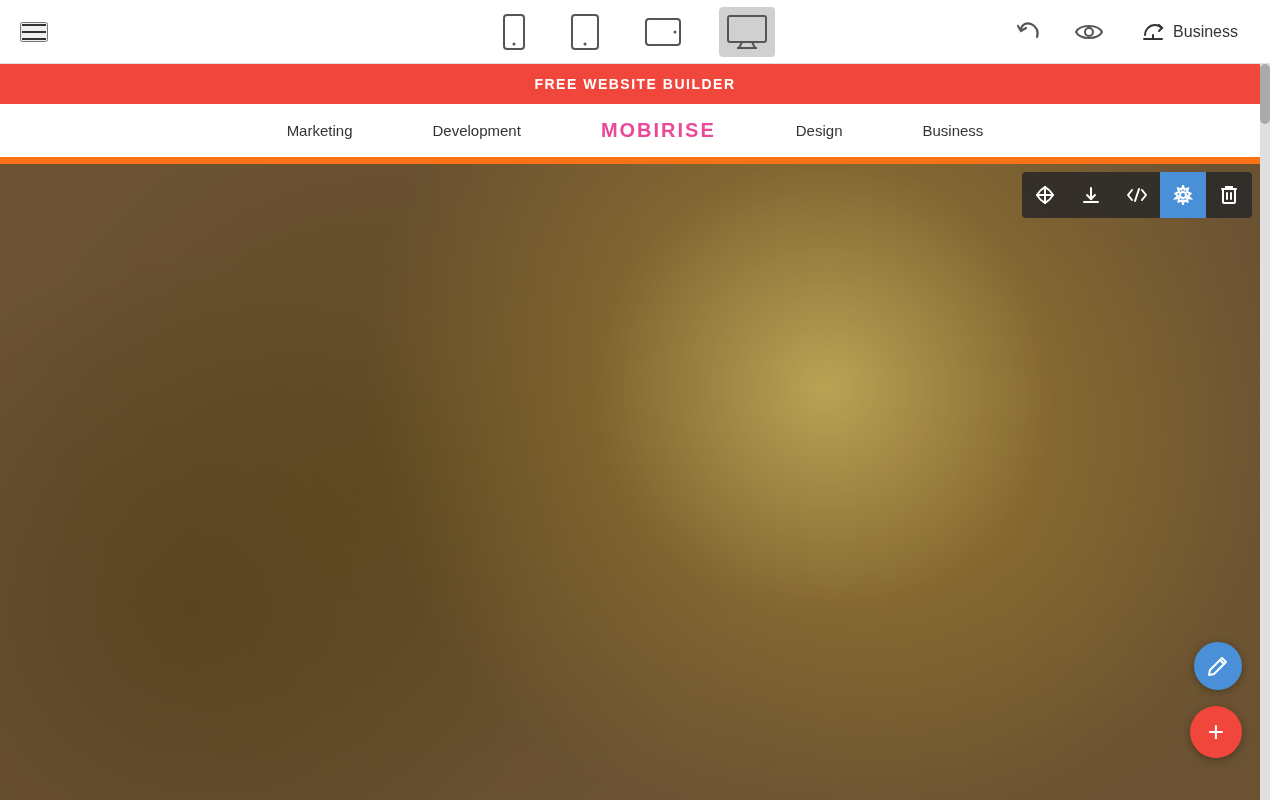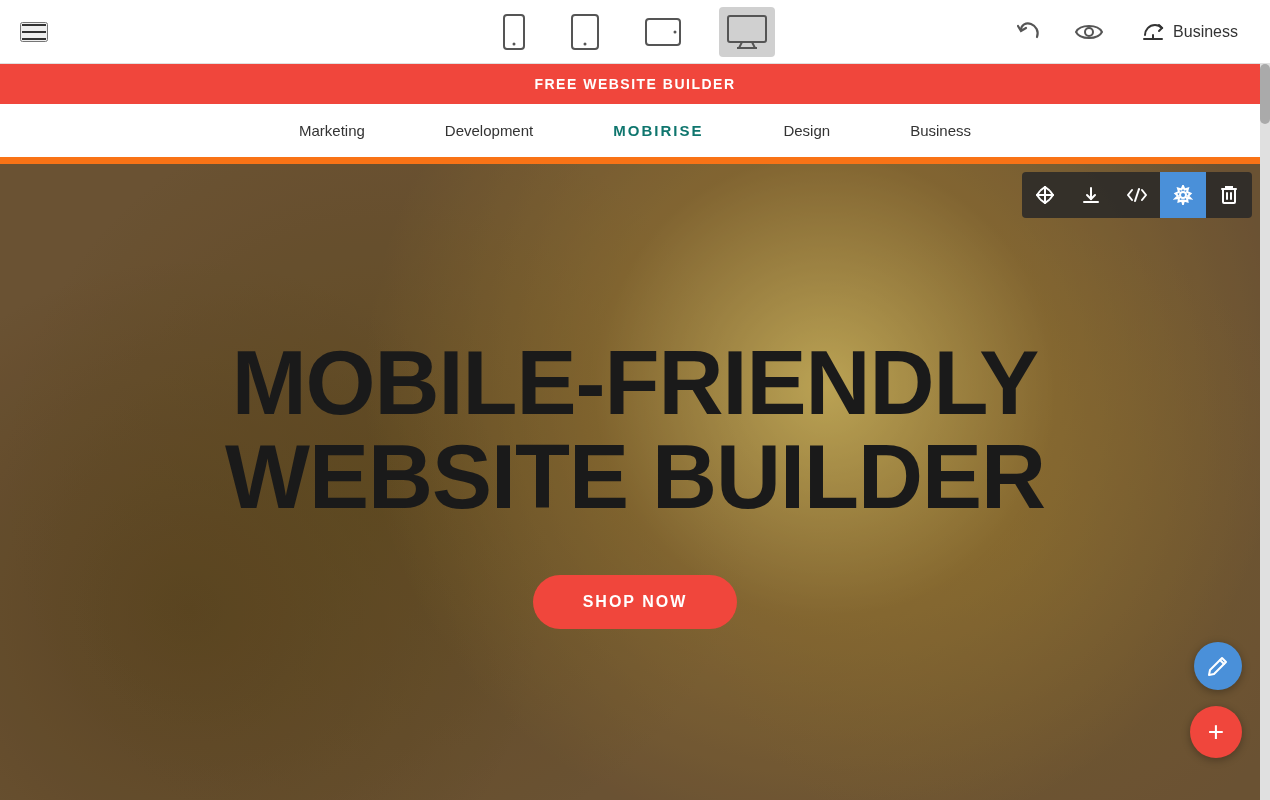--- a/index.html
+++ b/index.html
@@ -112,24 +112,24 @@
       width: 1270px;
       height: 60px;
       background: #fff;
       display: flex;
       align-items: center;
       justify-content: center;
       gap: 80px;
       border-bottom: 7px solid #f97316;
     }
     .nav-bar .brand {
-      font-size: 15px;
+      font-size: 20px;
       font-weight: 700;
       letter-spacing: 2px;
-      color: #0f766e;
+      color: #ec4899;
     }
     .nav-bar a {
       text-decoration: none;
       color: #333;
       font-size: 15px;
       cursor: pointer;
     }
 
     
     .hero-section {
@@ -373,25 +373,20 @@
   <a>Development</a>
   <span class="brand">MOBIRISE</span>
   <a>Design</a>
   <a>Business</a>
 </nav>
 
 <section class="hero-section">
   <div class="hero-bg"></div>
 
   <div class="hero-content">
-    <h1 class="hero-title">
-      <span>MOBILE-FRIENDLY</span><br>
-      <span>WEBSITE BUILDER</span>
-    </h1>
-    <button class="shop-now-btn">SHOP NOW</button>
   </div>
 
   <div class="section-toolbar">
     <button class="section-tool-btn" title="Move section">
       <svg width="18" height="18" viewBox="0 0 18 18" fill="none" stroke="#fff" stroke-width="2" stroke-linecap="round">
         <line x1="9" y1="1" x2="9" y2="17"></line>
         <line x1="1" y1="9" x2="17" y2="9"></line>
         <polyline points="5,4 9,1 13,4"></polyline>
         <polyline points="5,14 9,17 13,14"></polyline>
         <polyline points="4,5 1,9 4,13"></polyline>

